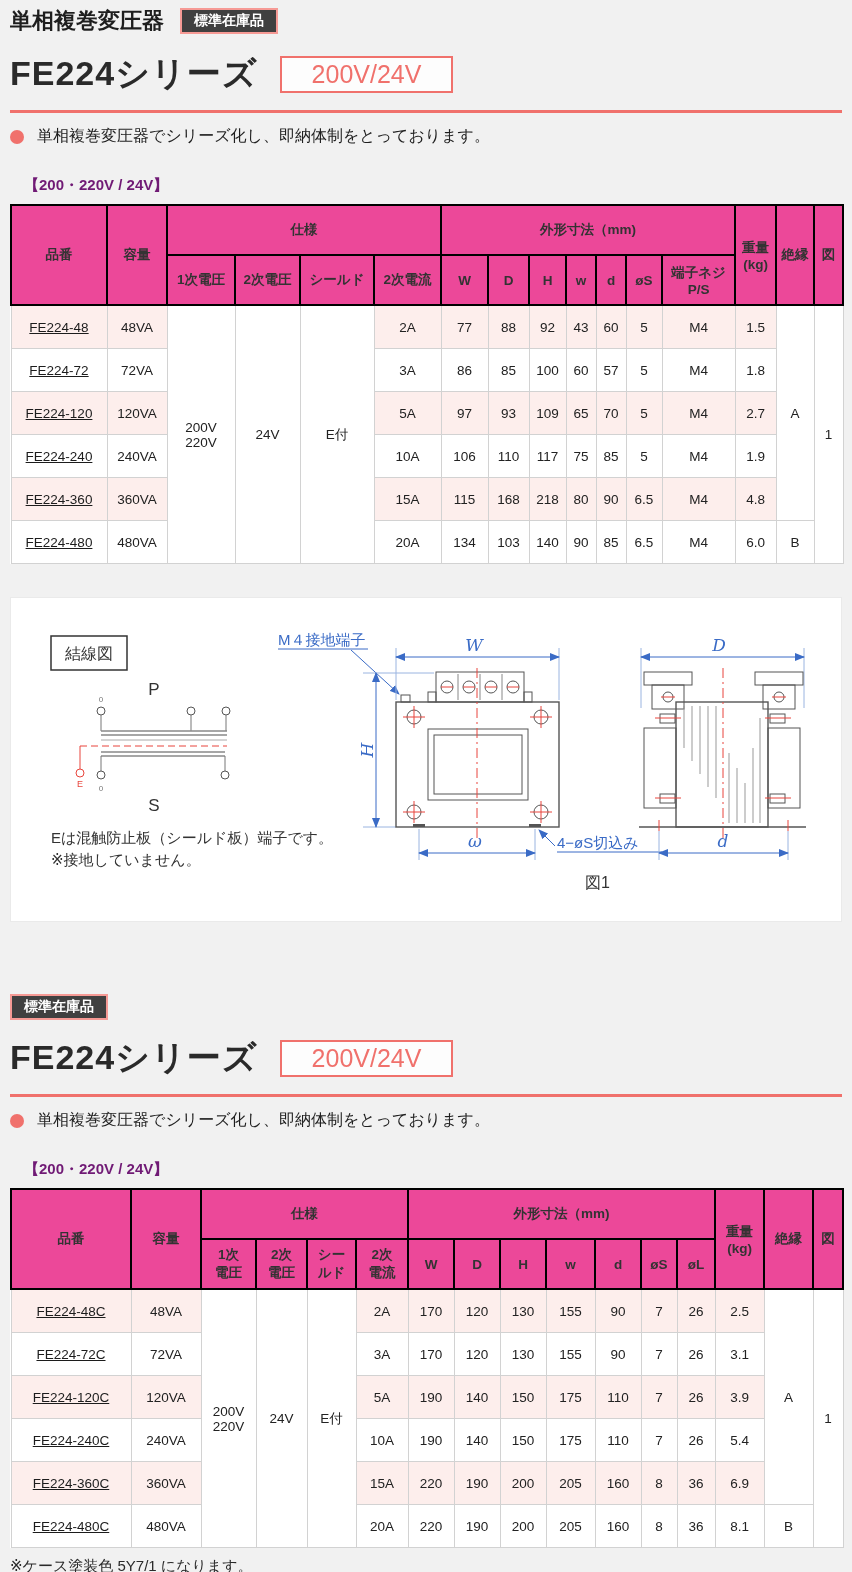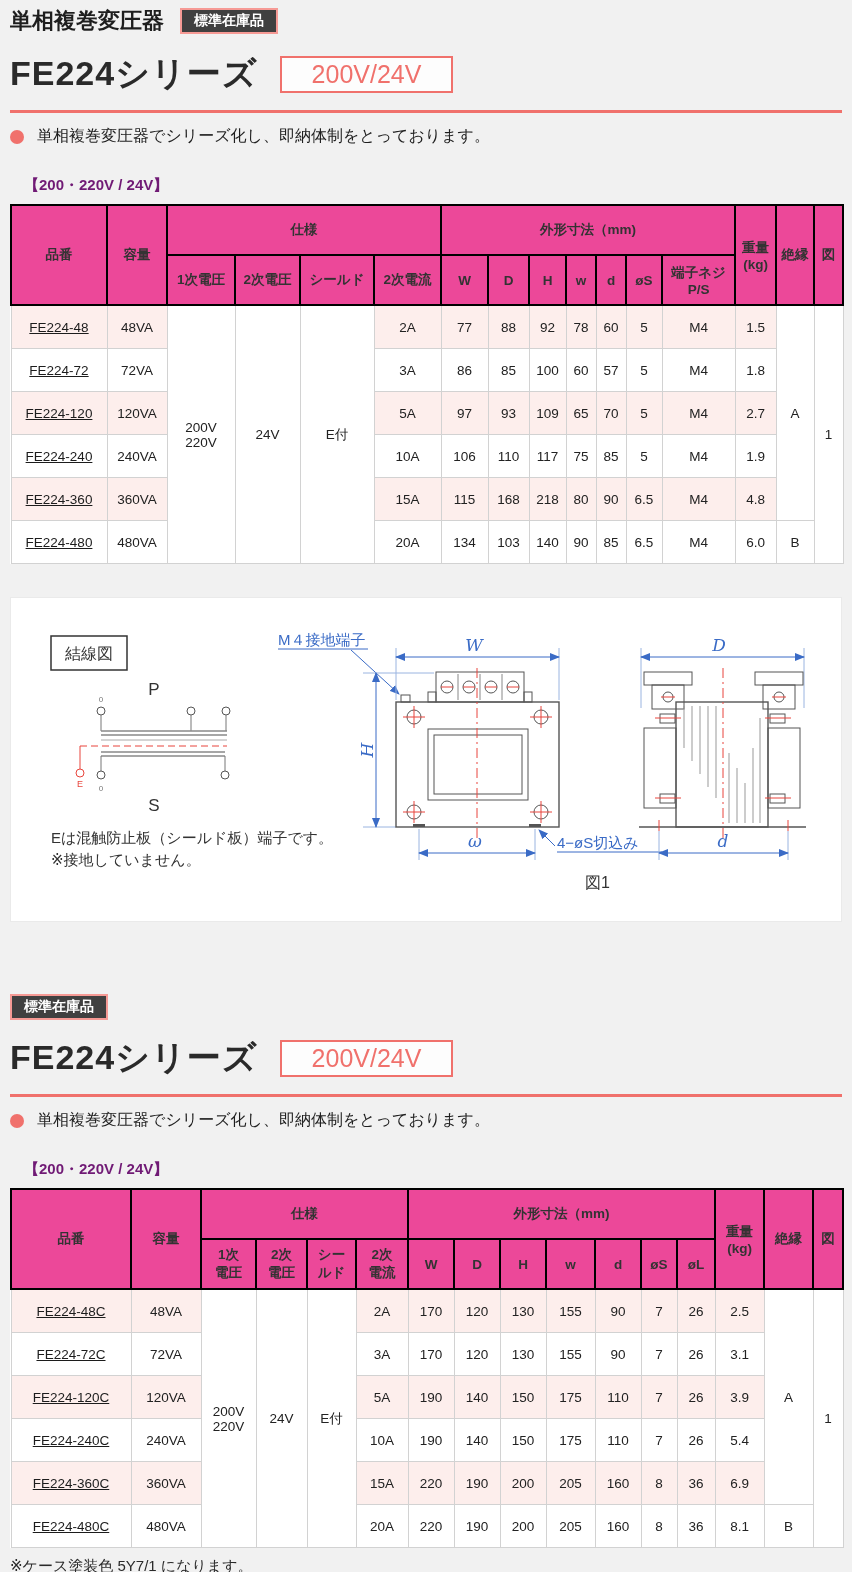--- a/index.html
+++ b/index.html
@@ -114,21 +114,21 @@
           <td><a class="plink">FE224-48</a></td>
           <td>48VA</td>
           <td rowspan="6" class="mc pre">200V
 220V</td>
           <td rowspan="6" class="mc">24V</td>
           <td rowspan="6" class="mc">E付</td>
           <td>2A</td>
           <td>77</td>
           <td>88</td>
           <td>92</td>
-          <td>78</td>
+          <td>43</td>
           <td>60</td>
           <td>5</td>
           <td>M4</td>
           <td>1.5</td>
           <td rowspan="5" class="mc">A</td>
           <td rowspan="6" class="mc">1</td>
         </tr>
         <tr>
           <td><a class="plink">FE224-72</a></td>
           <td>72VA</td>

